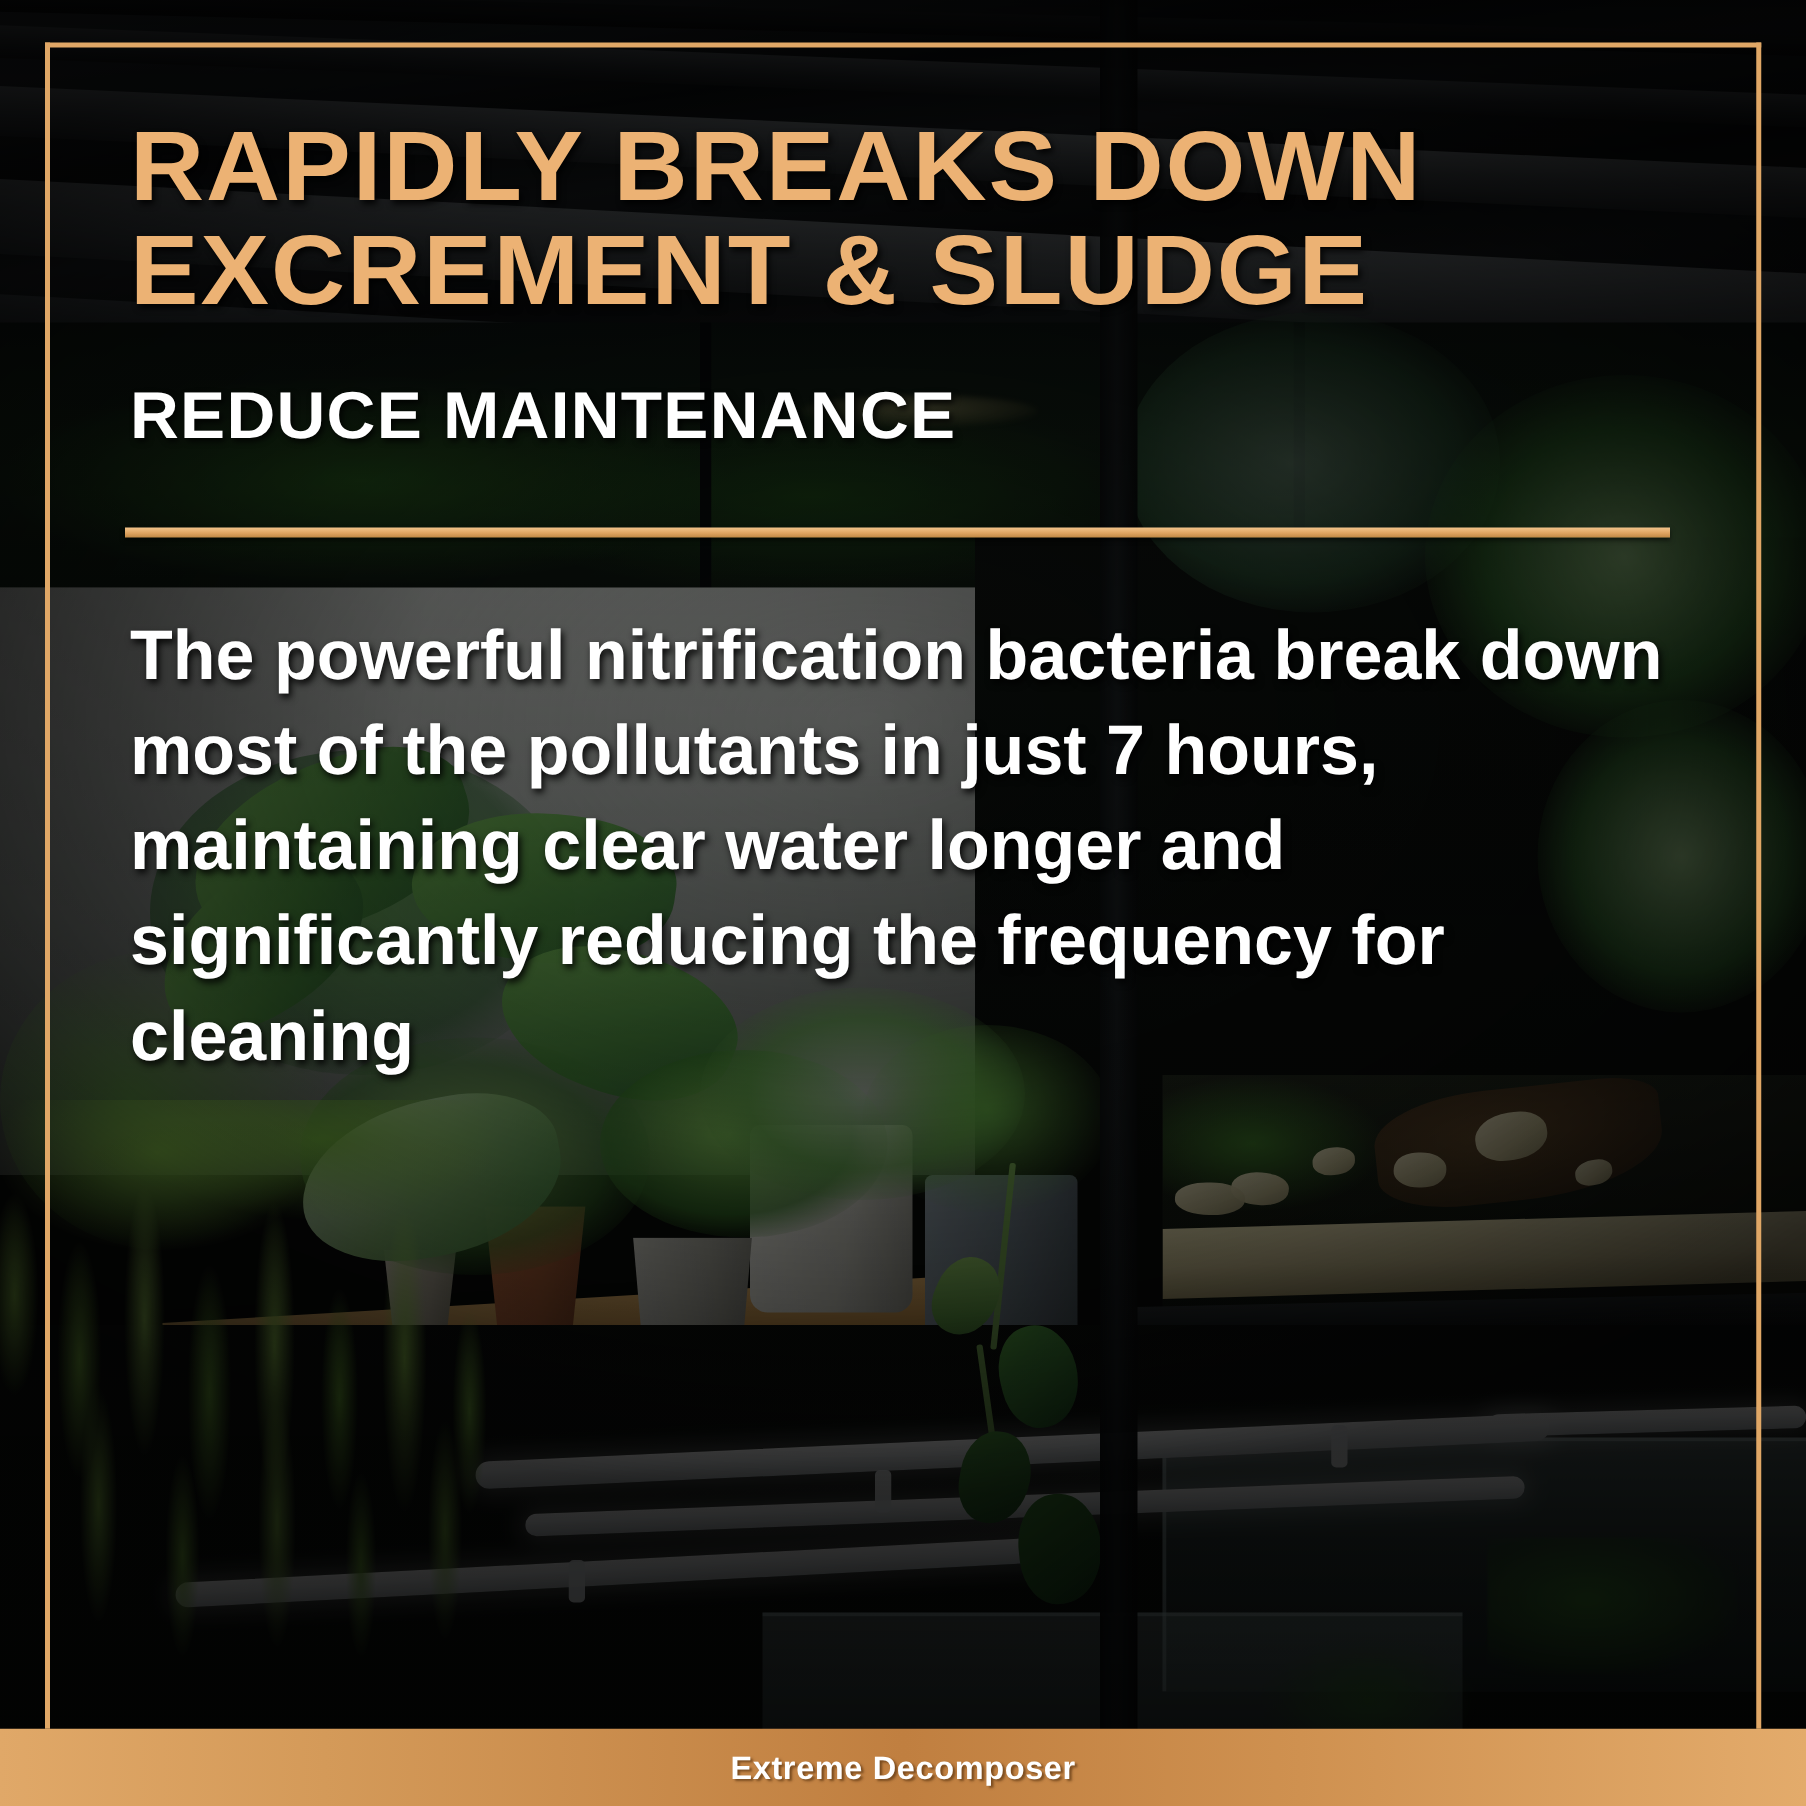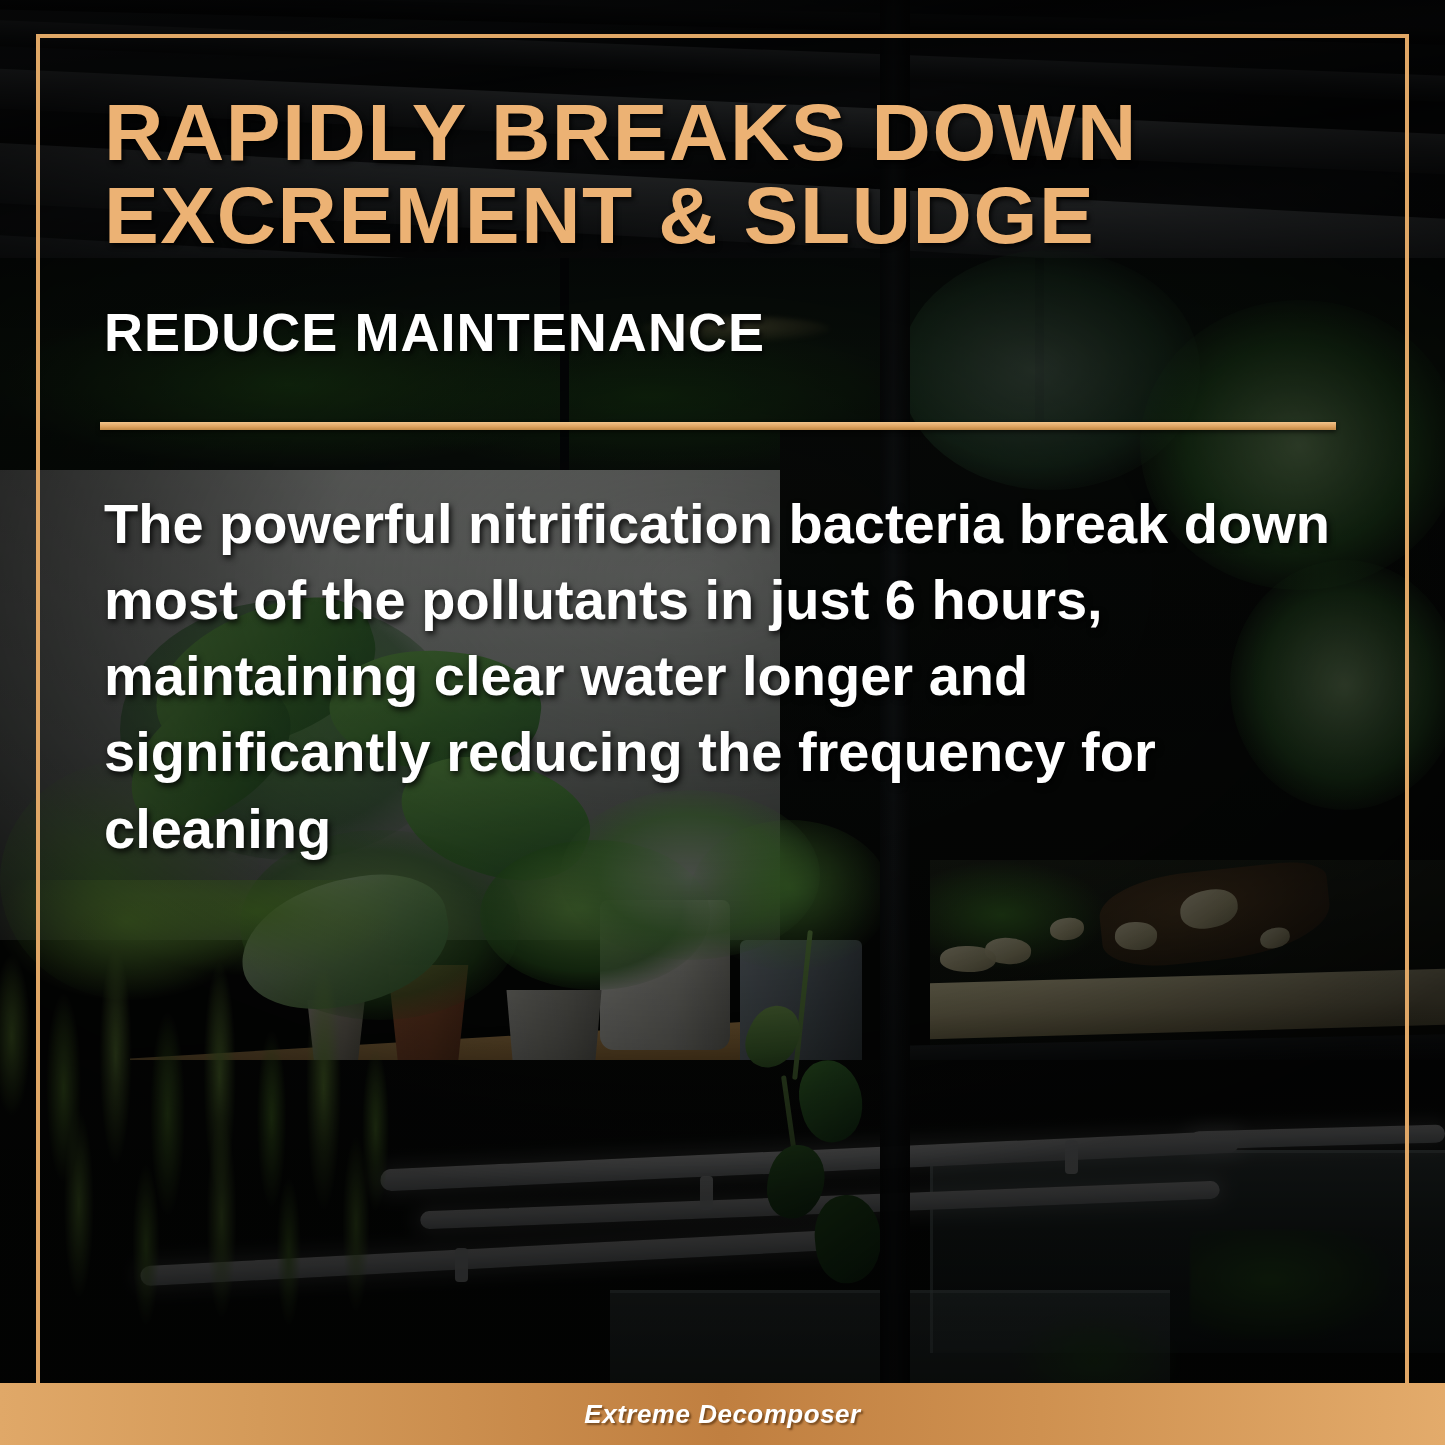--- a/index.html
+++ b/index.html
@@ -334,21 +334,20 @@
   }
 
   
   .footer{
     position:absolute;left:0;bottom:0;width:100%;height:62px;
     background:linear-gradient(90deg,#e0a868 0%,#d49a59 18%,#c07f40 50%,#cf9150 72%,#e3ab6b 100%);
     display:flex;align-items:center;justify-content:center;
   }
   .footer-label{
     color:#ffffff;
-    font-style:italic;
     font-weight:bold;
     font-size:26px;
     letter-spacing:.5px;
     text-shadow:2px 2px 2px rgba(60,30,0,.55);
   }
 </style>
 </head>
 <body>
 
 <div id="poster">
@@ -448,20 +447,20 @@
 
   <div class="content">
 
     <div class="headline">RAPIDLY BREAKS DOWN
 EXCREMENT &amp; SLUDGE</div>
 
     <div class="subhead">REDUCE MAINTENANCE</div>
 
     <div class="rule"></div>
 
-    <div class="body-text">The powerful nitrification bacteria break down most of the pollutants in just 6 hours, maintaining clear water longer and significantly reducing the frequency for cleaning</div>
+    <div class="body-text">The powerful nitrification bacteria break down most of the pollutants in just 7 hours, maintaining clear water longer and significantly reducing the frequency for cleaning</div>
   </div>
 
   <div class="footer">
     <span class="footer-label">Extreme Decomposer</span>
   </div>
 
 </div>
 
 </body></html>

